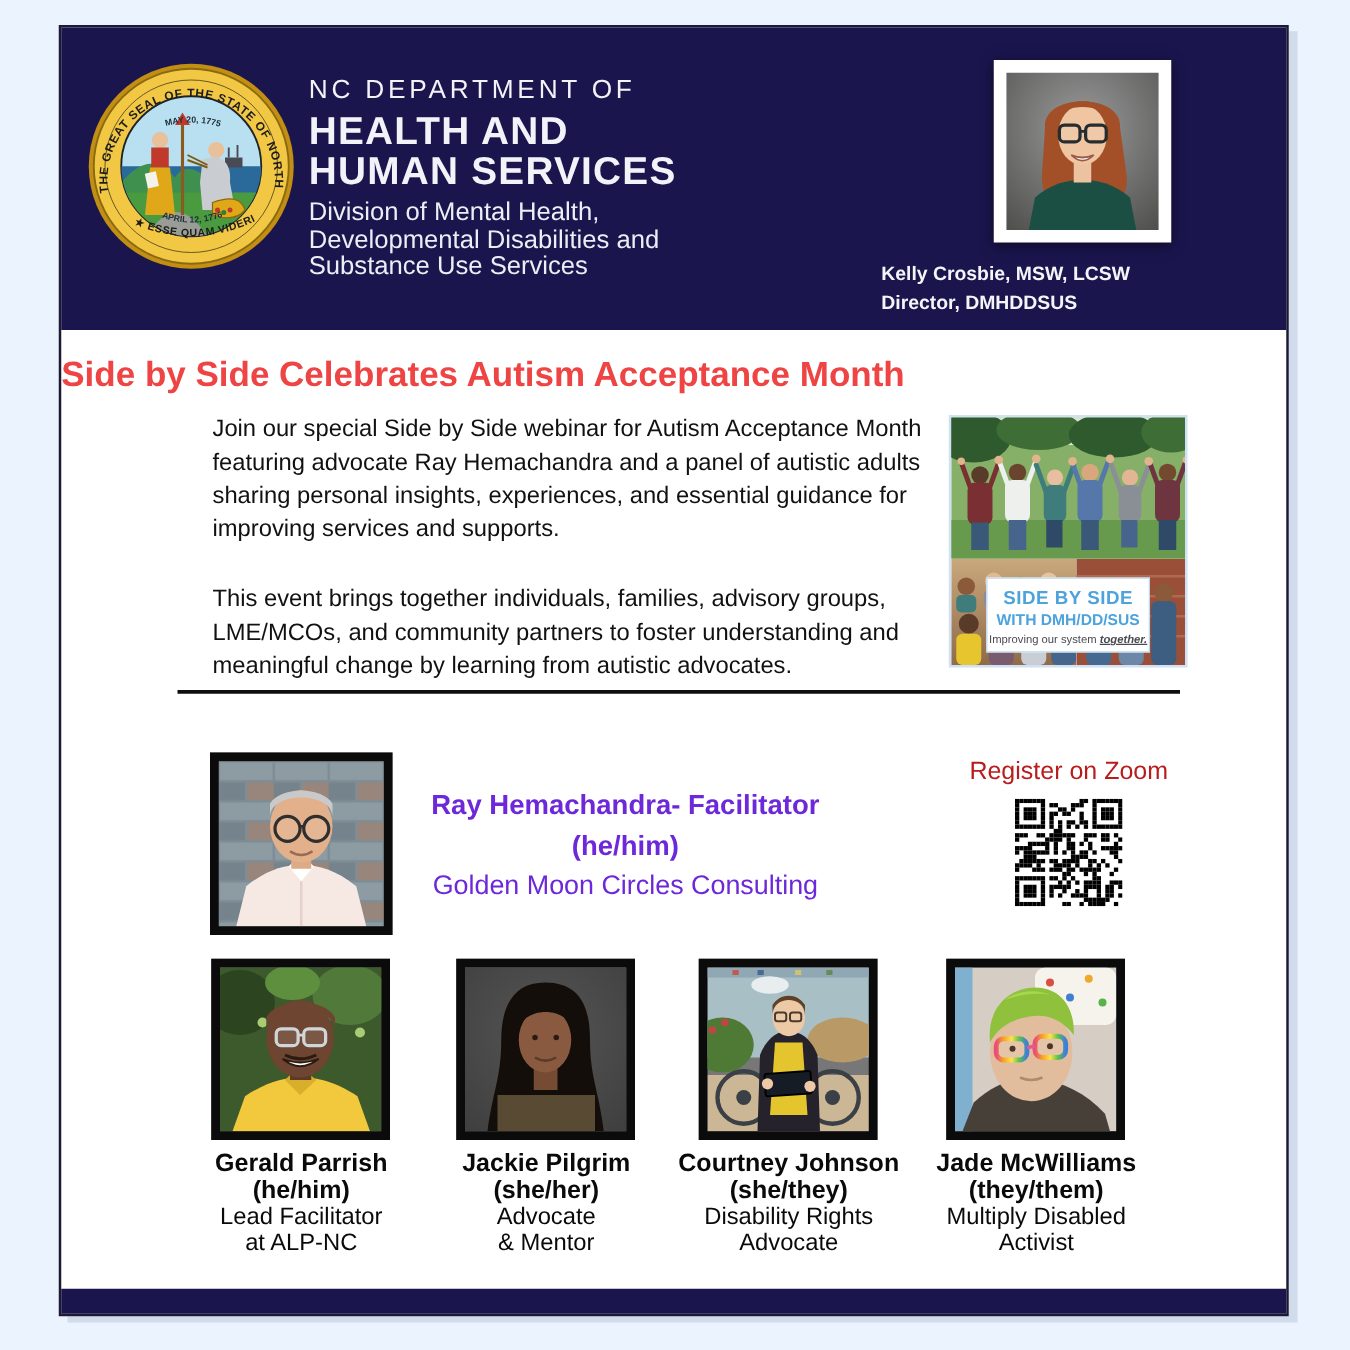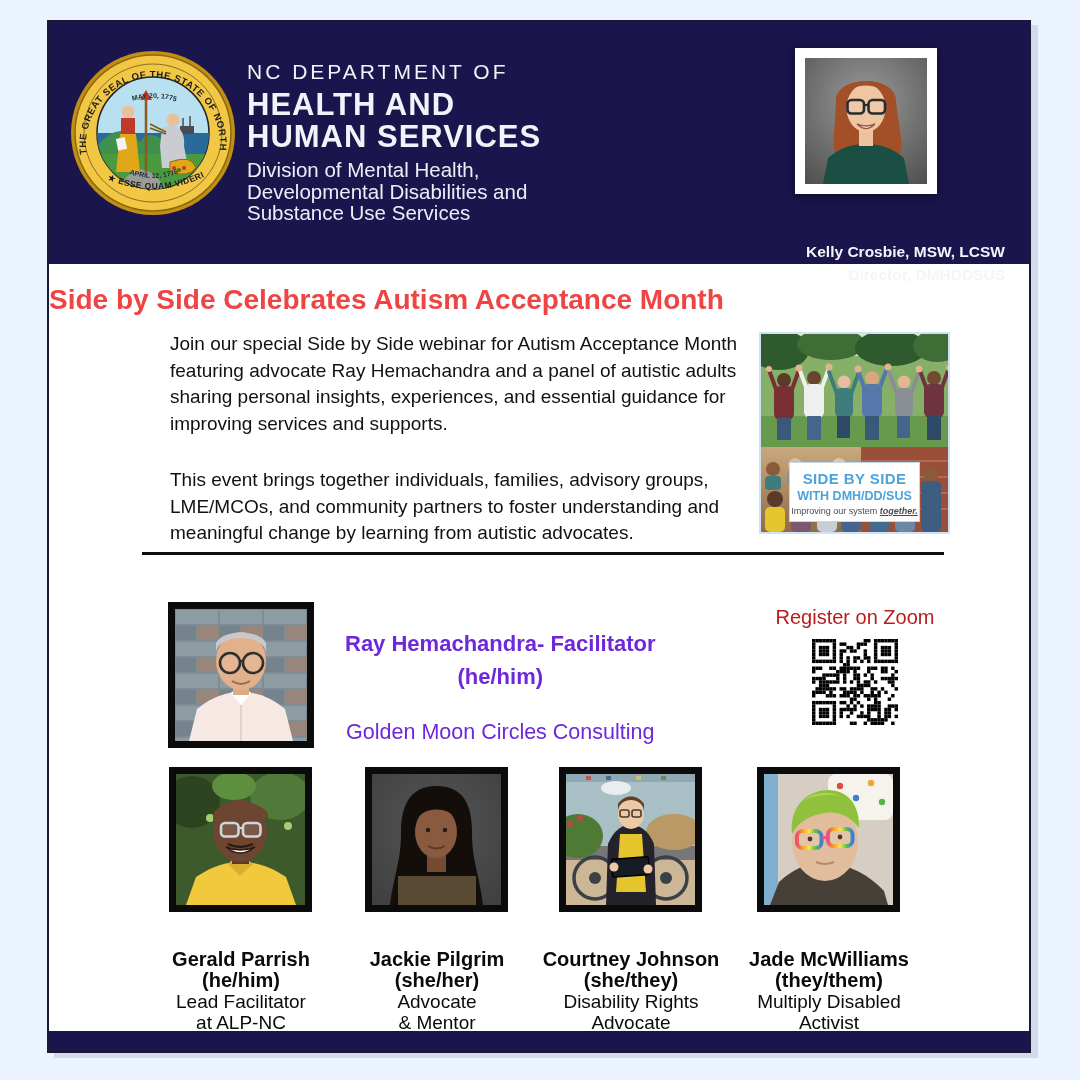--- a/index.html
+++ b/index.html
@@ -14,22 +14,22 @@
   
   .hdr{position:absolute;left:0;top:0;width:100%;height:242px;background:#1a154d;}
   .seal{position:absolute;left:21px;top:28px;width:166px;height:166px;}
   .dept{position:absolute;left:198px;top:38px;color:#f2f3f8;}
   .dept-prefix{font-size:21px;font-weight:400;letter-spacing:3px;margin-bottom:5px;}
   .dept-name{font-size:31px;font-weight:800;letter-spacing:1px;line-height:32px;}
   .dept-division{font-size:20.5px;font-weight:400;line-height:21.5px;margin-top:6px;color:#eceef5;}
   .director-frame{position:absolute;left:746px;top:26px;width:142px;height:146px;
         background:#fff;padding:10px;box-shadow:0 2px 10px rgba(0,0,0,.55);}
   .director-frame svg{display:block;width:100%;height:100%;}
-  .director-cap{position:absolute;left:656px;top:186px;width:300px;text-align:right;
-        color:#f4f5f9;font-weight:700;font-size:15.5px;line-height:23px;margin-top:32px;}
+  .director-cap{position:absolute;left:656px;top:186px;width:300px;text-align:left;
+        color:#f4f5f9;font-weight:700;font-size:15.5px;line-height:23px;}
 
   
   .title{position:absolute;left:0;top:262px;width:100%;text-align:left;
          font-size:28px;font-weight:700;color:#ef4444;}
   .paras{position:absolute;left:121px;top:309px;width:600px;font-size:19px;
          line-height:26.5px;color:#111;}
   .paras p{margin:0;}
   .paras p + p{margin-top:30px;}
 
   .collage{position:absolute;left:710px;top:310px;width:191px;height:202px;
@@ -44,29 +44,29 @@
 
   .divider{position:absolute;left:93px;top:530px;width:802px;height:3px;background:#0e0e0e;}
 
   
   .photo{position:absolute;border:7px solid #0b0b0b;background:#777;}
   .photo svg{display:block;width:100%;height:100%;}
   .ray-photo{left:119px;top:580px;width:146px;height:146px;}
   .ray-text{position:absolute;left:296px;top:605px;color:#6d28d9;text-align:center;}
   .ray-name{font-size:22px;font-weight:700;line-height:33px;}
   .ray-pro{font-size:22px;font-weight:700;line-height:33px;}
-  .ray-org{font-size:21.5px;font-weight:400;line-height:31px;margin-top:24px;}
+  .ray-org{font-size:21.5px;font-weight:400;line-height:31px;}
   .register{position:absolute;left:700px;top:581px;width:212px;text-align:center;color:#b91c1c;}
   .reg-l1{font-size:20px;line-height:28px;}
   .reg-l2{font-size:20px;line-height:28px;}
   .qr{display:inline-block;margin-top:8px;width:86px;height:86px;}
 
   
   .p-photo{top:745px;width:143px;height:145px;}
-  .panel-text{position:absolute;top:899px;width:212px;text-align:center;color:#0a0a0a;margin-top:28px;}
+  .panel-text{position:absolute;top:899px;width:212px;text-align:center;color:#0a0a0a;}
   .panel-name{font-size:20px;font-weight:700;line-height:21px;}
   .panel-pro{font-size:20px;font-weight:700;line-height:21px;}
   .panel-role{font-size:19px;font-weight:400;line-height:21px;}
 
   .footer-bar{position:absolute;left:0;bottom:0;width:100%;height:20px;background:#1a154d;}
 </style>
 </head>
 <body>
 
 <div class="canvas">

